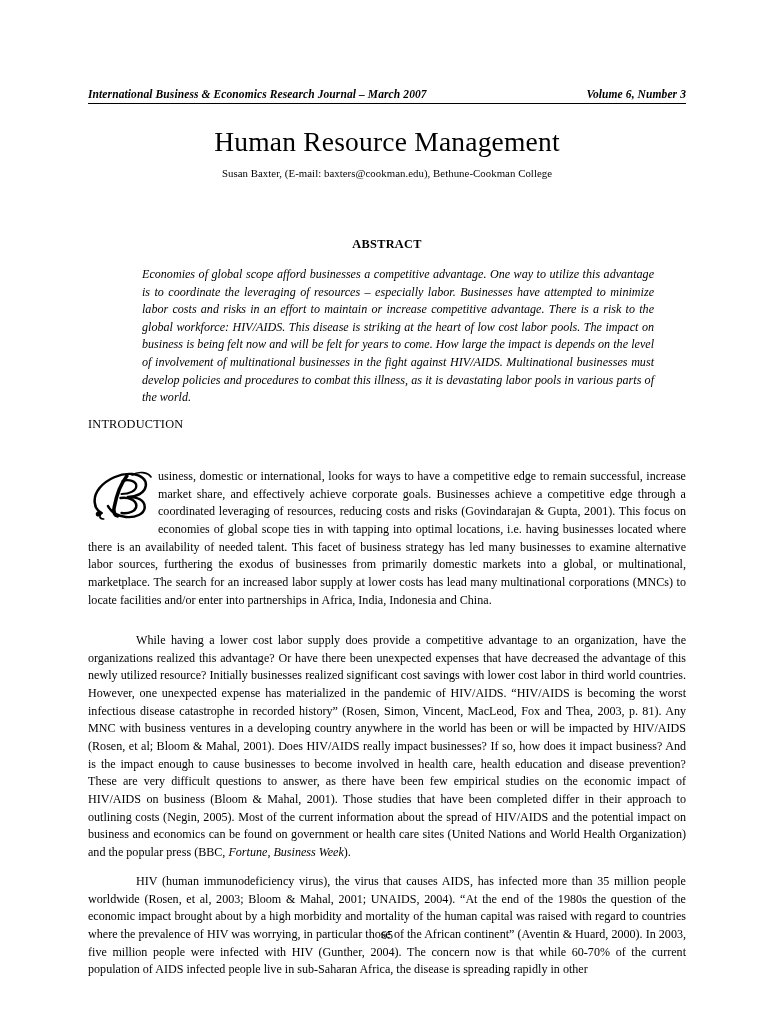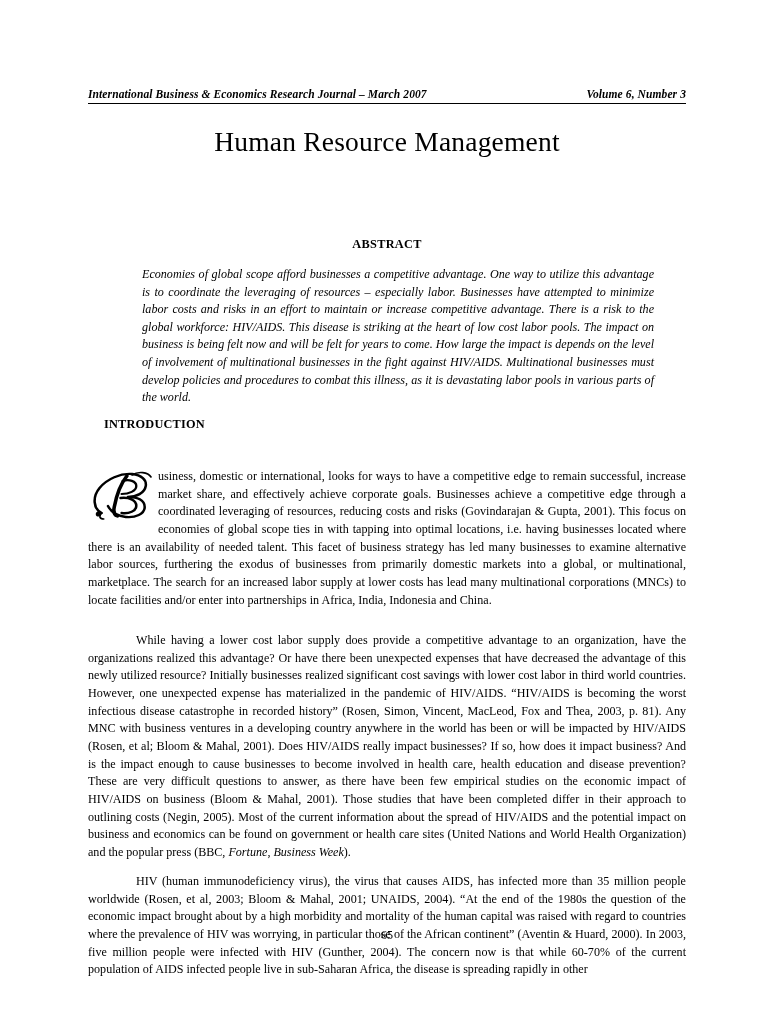--- a/index.html
+++ b/index.html
@@ -86,23 +86,23 @@
     font-style: italic;
     font-size: 12.1px;
     line-height: 1.455;
     text-align: justify;
     text-justify: inter-word;
   }
 
   
   .section-heading {
     position: absolute;
-    left: 104px;
-    width: 598px;
-    font-weight: bold;
+    left: 88px;
+    width: 598px;
+    font-weight: normal;
     font-size: 12.3px;
     letter-spacing: 0.2px;
   }
   #sec-intro { top: 417px; }
   #sec-cal   { top: 583px; }
 
   
   .body-col {
     position: absolute;
     left: 88px;
@@ -160,20 +160,21 @@
 
   <div class="running-head">
     <span class="rh-left">International Business &amp; Economics Research Journal – March 2007</span>
     <span class="rh-right">Volume 6, Number 3</span>
   </div>
 
   <div class="title-block">
     <h1 class="paper-title">
       <span class="line">Human Resource Management</span>
     </h1>
+    <div class="byline">Susan Baxter, (E-mail: baxters@cookman.edu), Bethune-Cookman College</div>
   </div>
 
   <div class="abstract-heading">ABSTRACT</div>
   <div class="abstract-body">Economies of global scope afford businesses a competitive advantage.  One way to utilize this advantage is to coordinate the leveraging of resources – especially labor.  Businesses have attempted to minimize labor costs and risks in an effort to maintain or increase competitive advantage.  There is a risk to the global workforce: HIV/AIDS.  This disease is striking at the heart of low cost labor pools.  The impact on business is being felt now and will be felt for years to come.  How large the impact is depends on the level of involvement of multinational businesses in the fight against HIV/AIDS.  Multinational businesses must develop policies and procedures to combat this illness, as it is devastating labor pools in various parts of the world.</div>
 
   <div class="section-heading" id="sec-intro">INTRODUCTION</div>
 
   <div class="body-col" id="para-intro">
     <div class="dropcap-para">
       <span class="dropcap">

